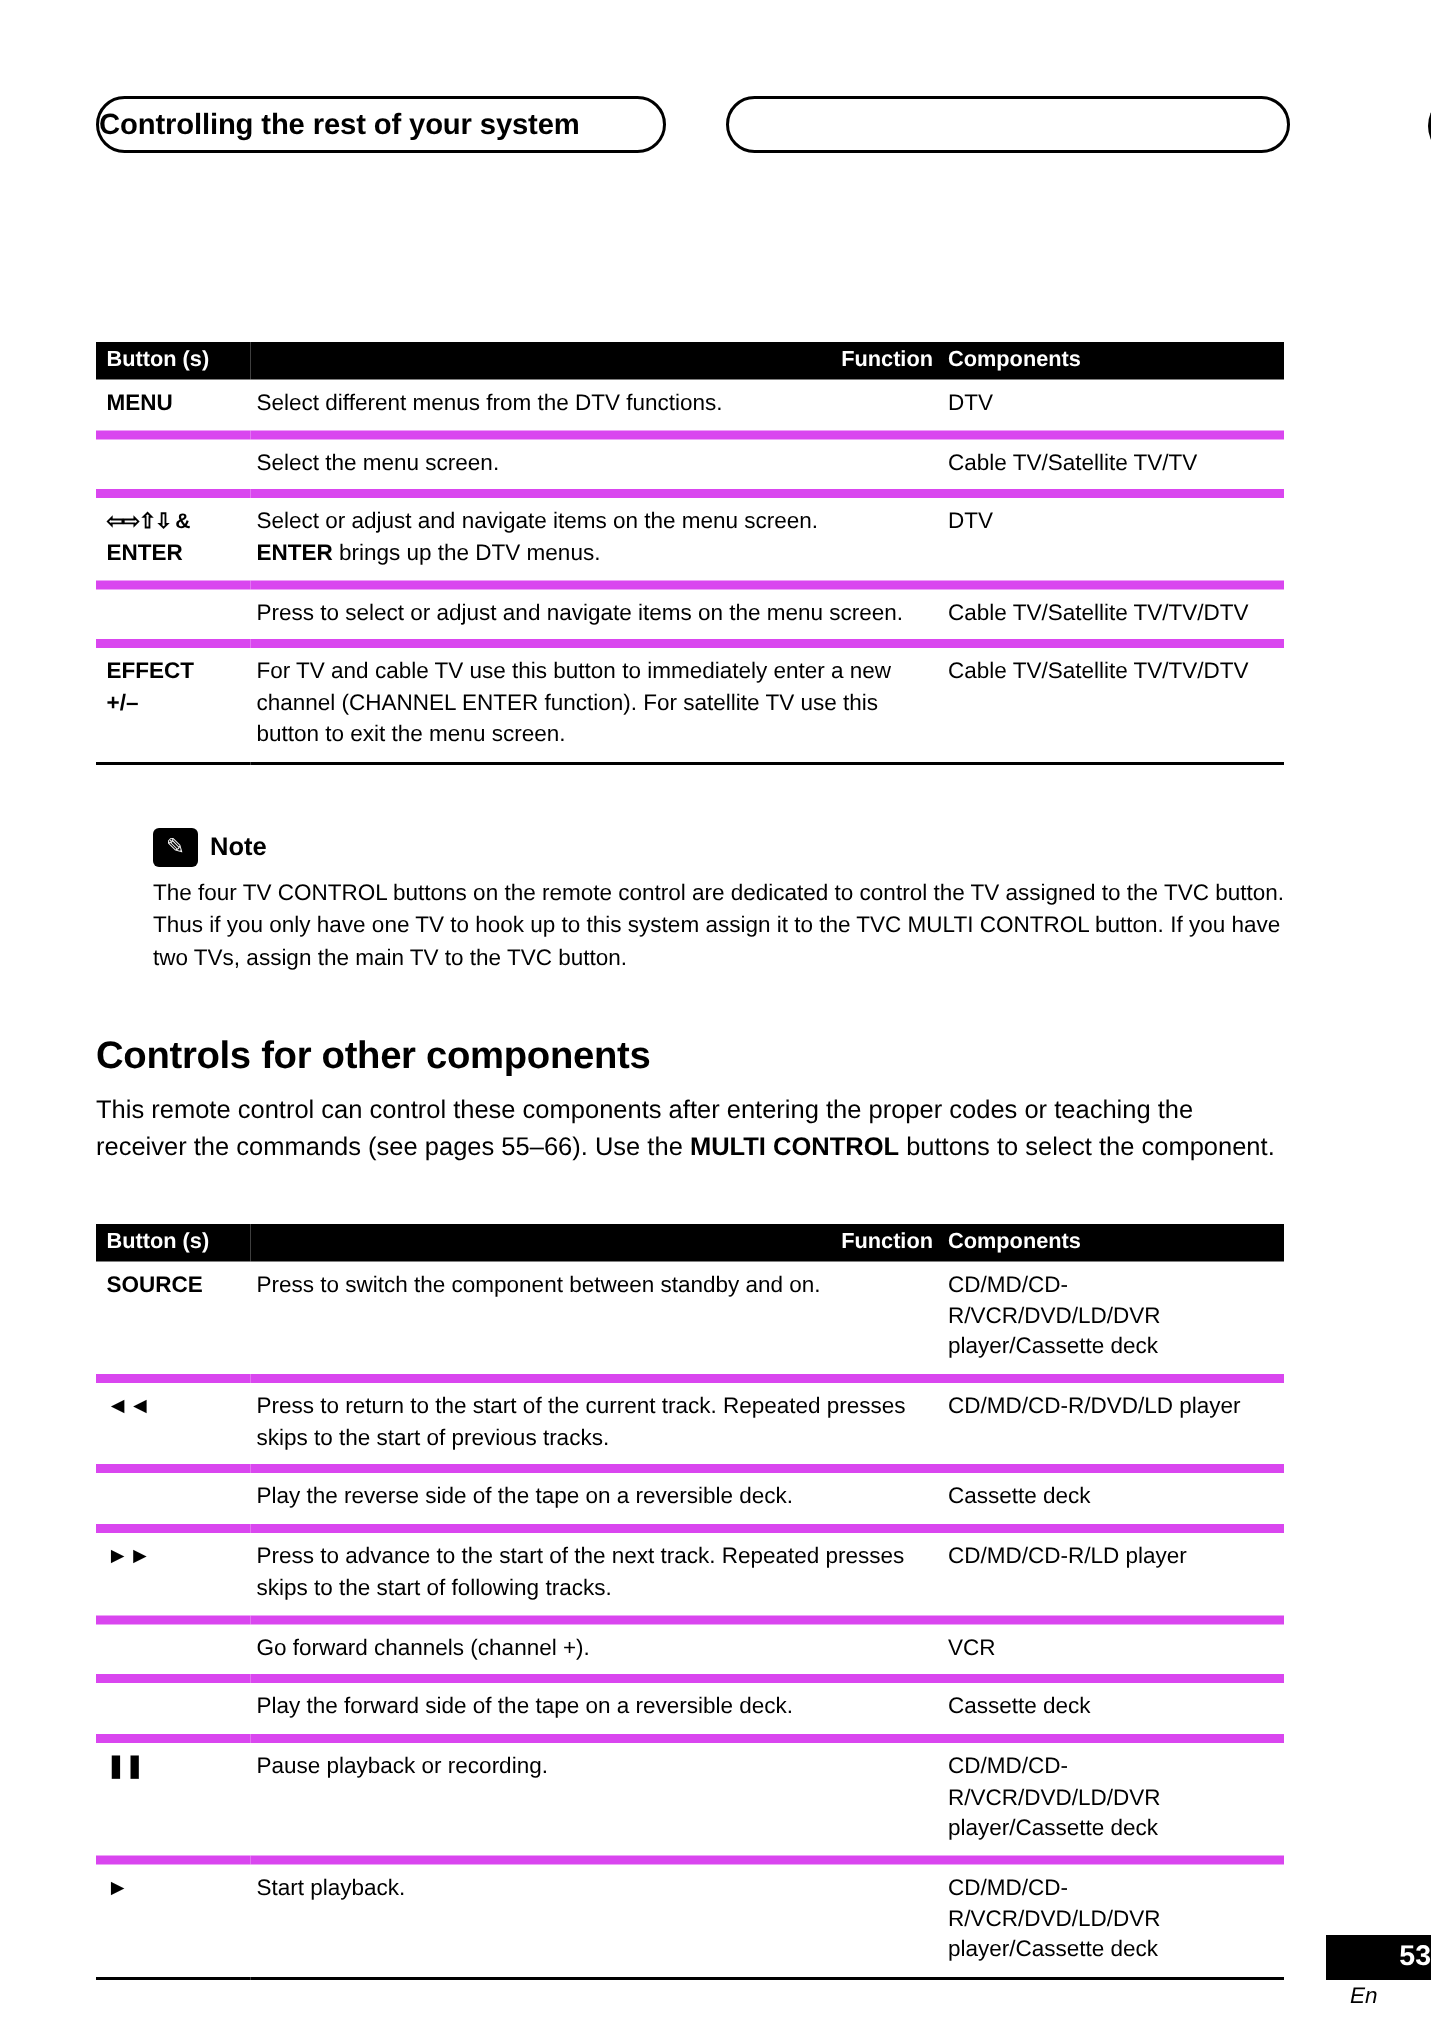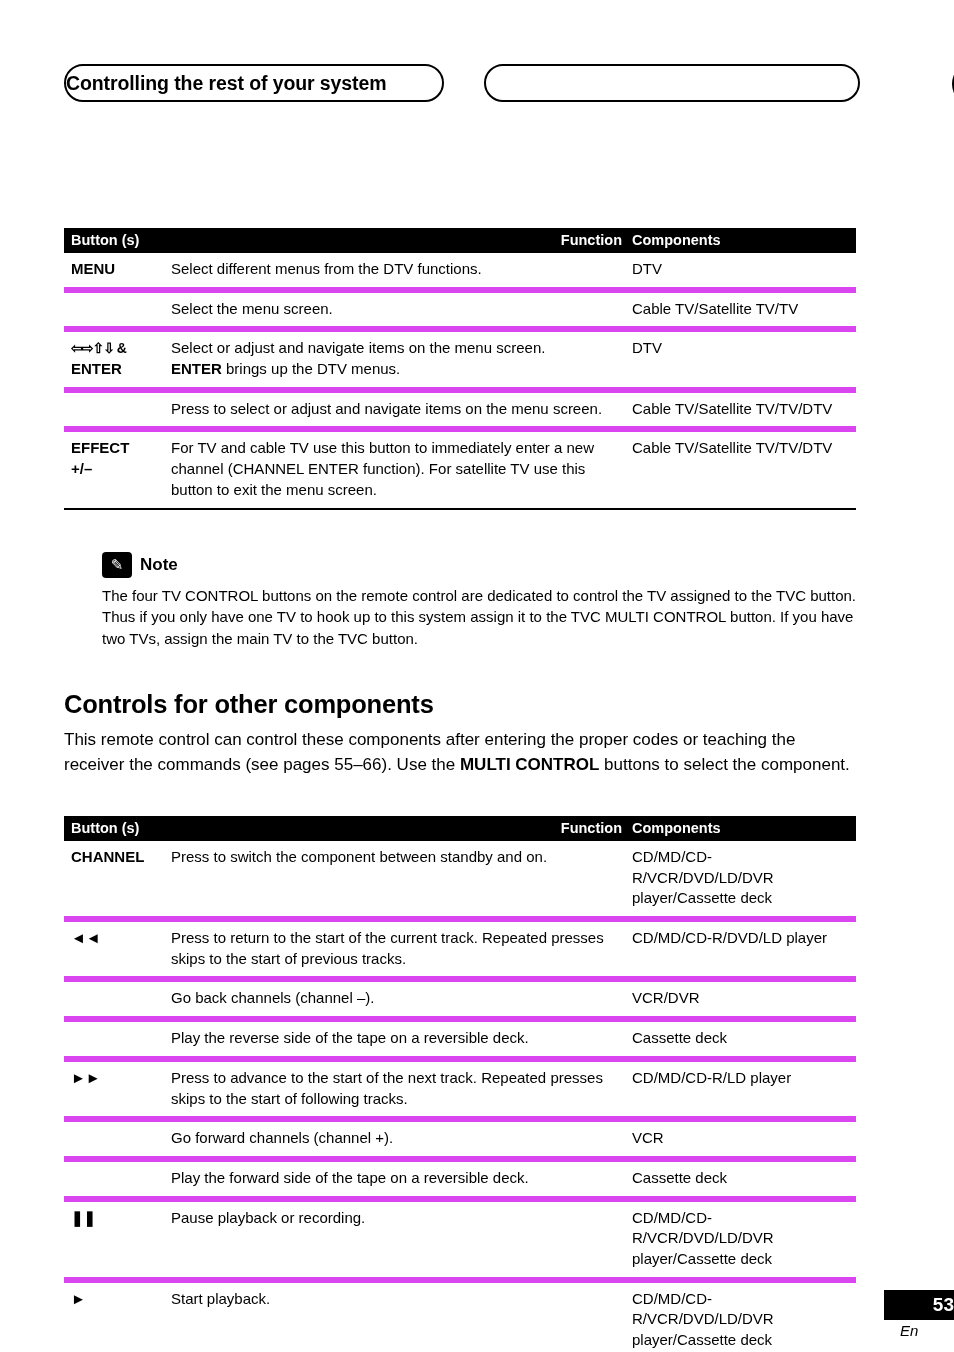--- a/index.html
+++ b/index.html
@@ -281,33 +281,28 @@
       <col style="width:455px">
       <col style="width:234px">
     </colgroup>
   <tbody>
       <tr class="hdr-row">
     <th class="c-btn">Button (s)</th>
     <th class="c-fn">Function</th>
     <th class="c-cmp">Components</th>
   </tr>
   <tr class="thin-line">
-    <td class="c-btn">CHANNEL</td>
+    <td class="c-btn">SOURCE</td>
     <td class="c-fn">Press to switch the component between standby and on.</td>
     <td class="c-cmp">CD/MD/CD-R/VCR/DVD/LD/DVR player/Cassette deck</td>
   </tr>
   <tr class="thin-line">
     <td class="c-btn">◄◄</td>
     <td class="c-fn">Press to return to the start of the current track. Repeated presses skips to the start of previous tracks.</td>
     <td class="c-cmp">CD/MD/CD-R/DVD/LD player</td>
-  </tr>
-  <tr class="thin-line">
-    <td class="c-btn"></td>
-    <td class="c-fn">Go back channels (channel –).</td>
-    <td class="c-cmp">VCR/DVR</td>
   </tr>
   <tr class="thin-line">
     <td class="c-btn"></td>
     <td class="c-fn">Play the reverse side of the tape on a reversible deck.</td>
     <td class="c-cmp">Cassette deck</td>
   </tr>
   <tr class="thin-line">
     <td class="c-btn">►►</td>
     <td class="c-fn">Press to advance to the start of the next track. Repeated presses skips to the start of following tracks.</td>
     <td class="c-cmp">CD/MD/CD-R/LD player</td>

